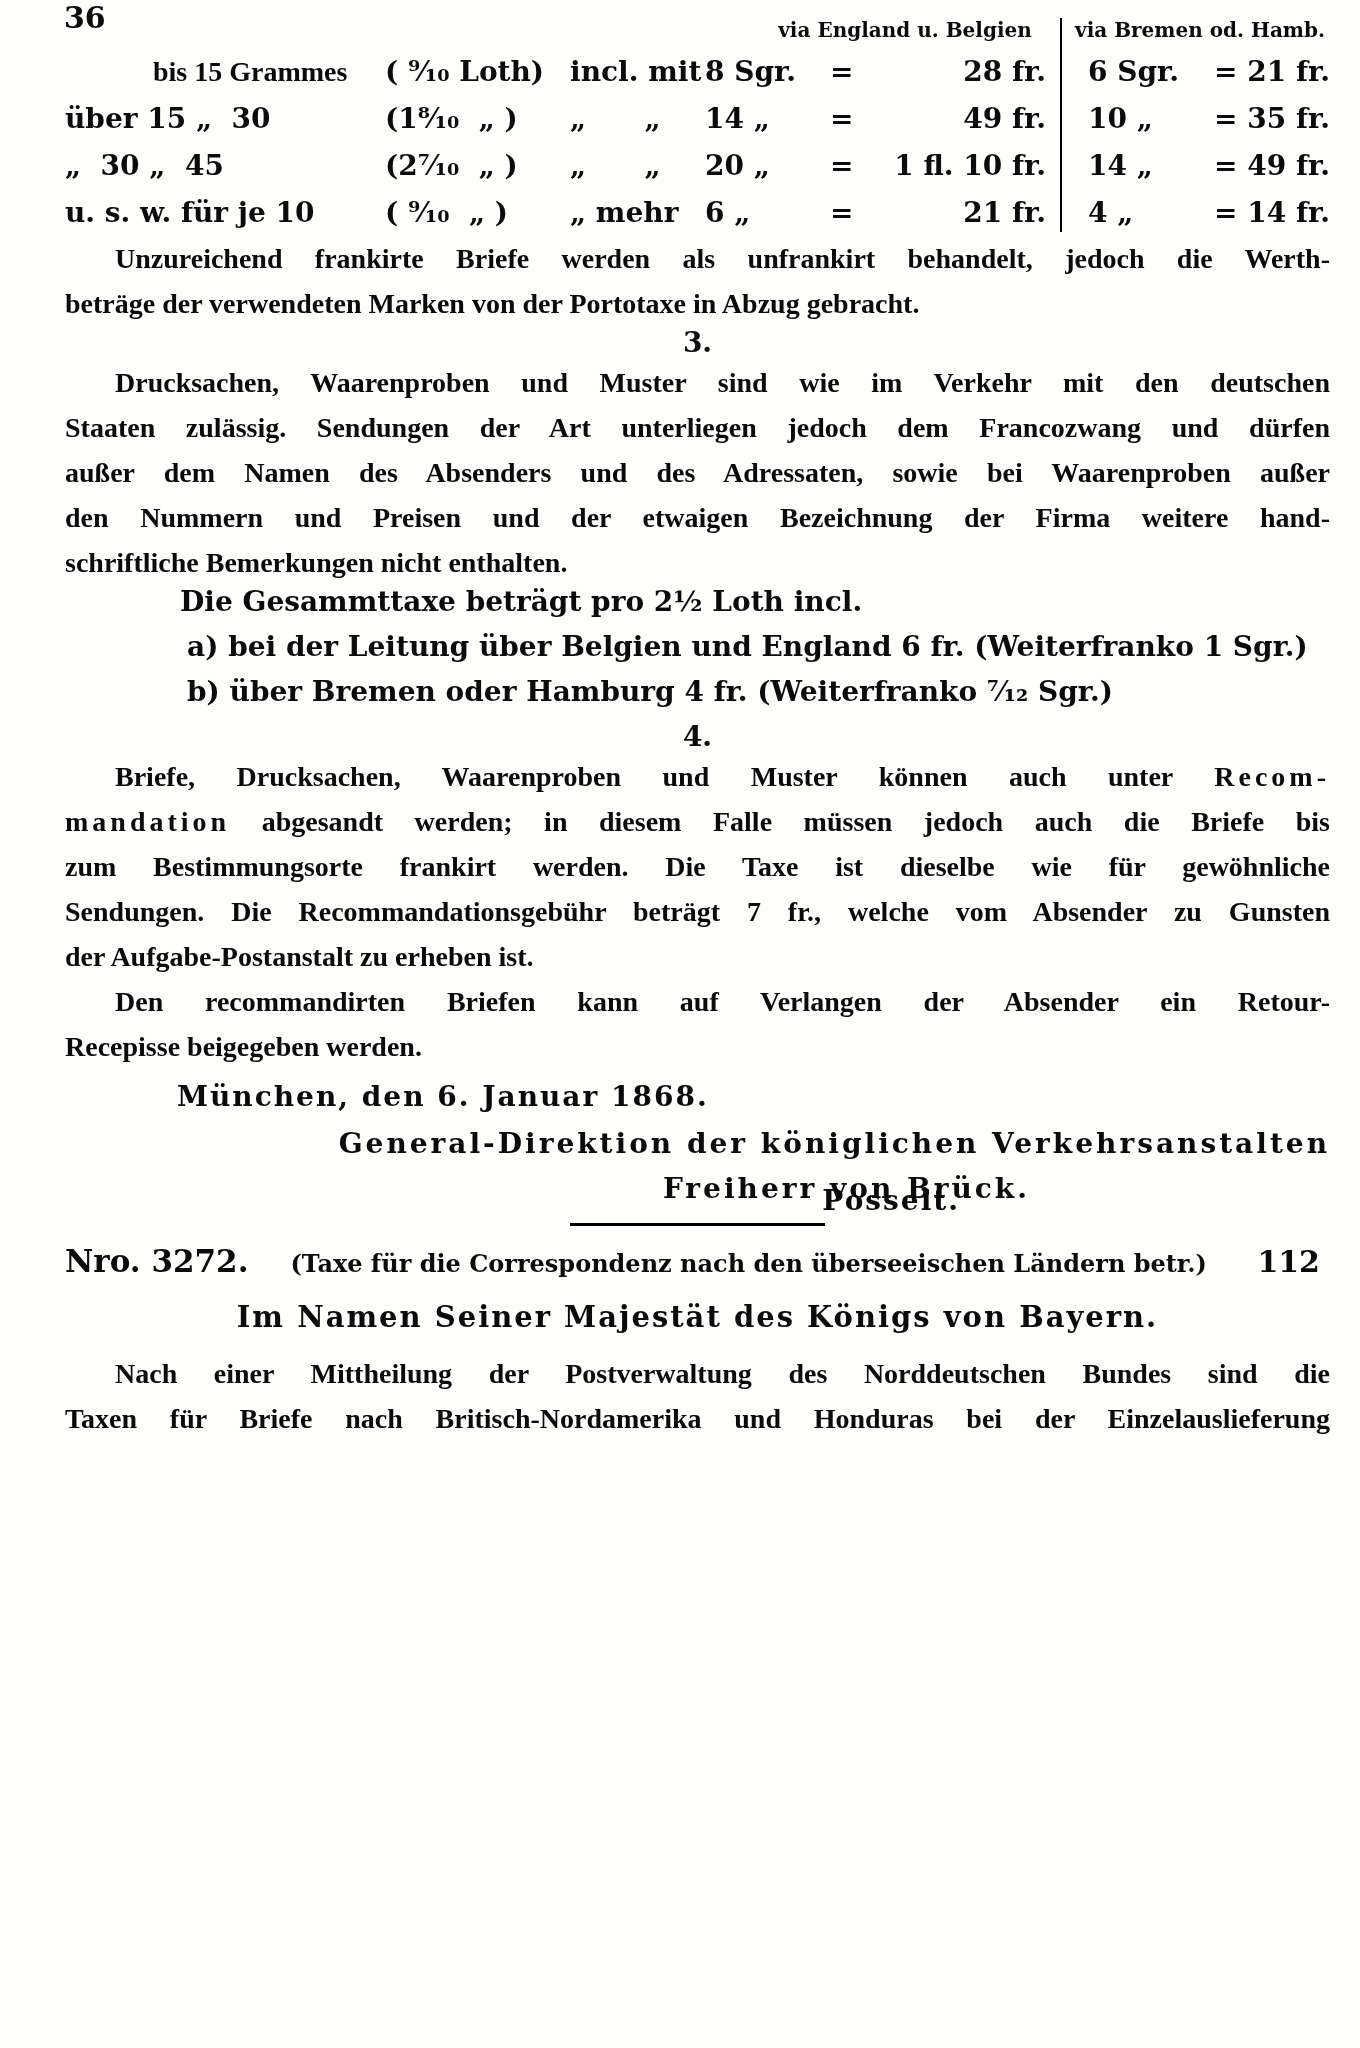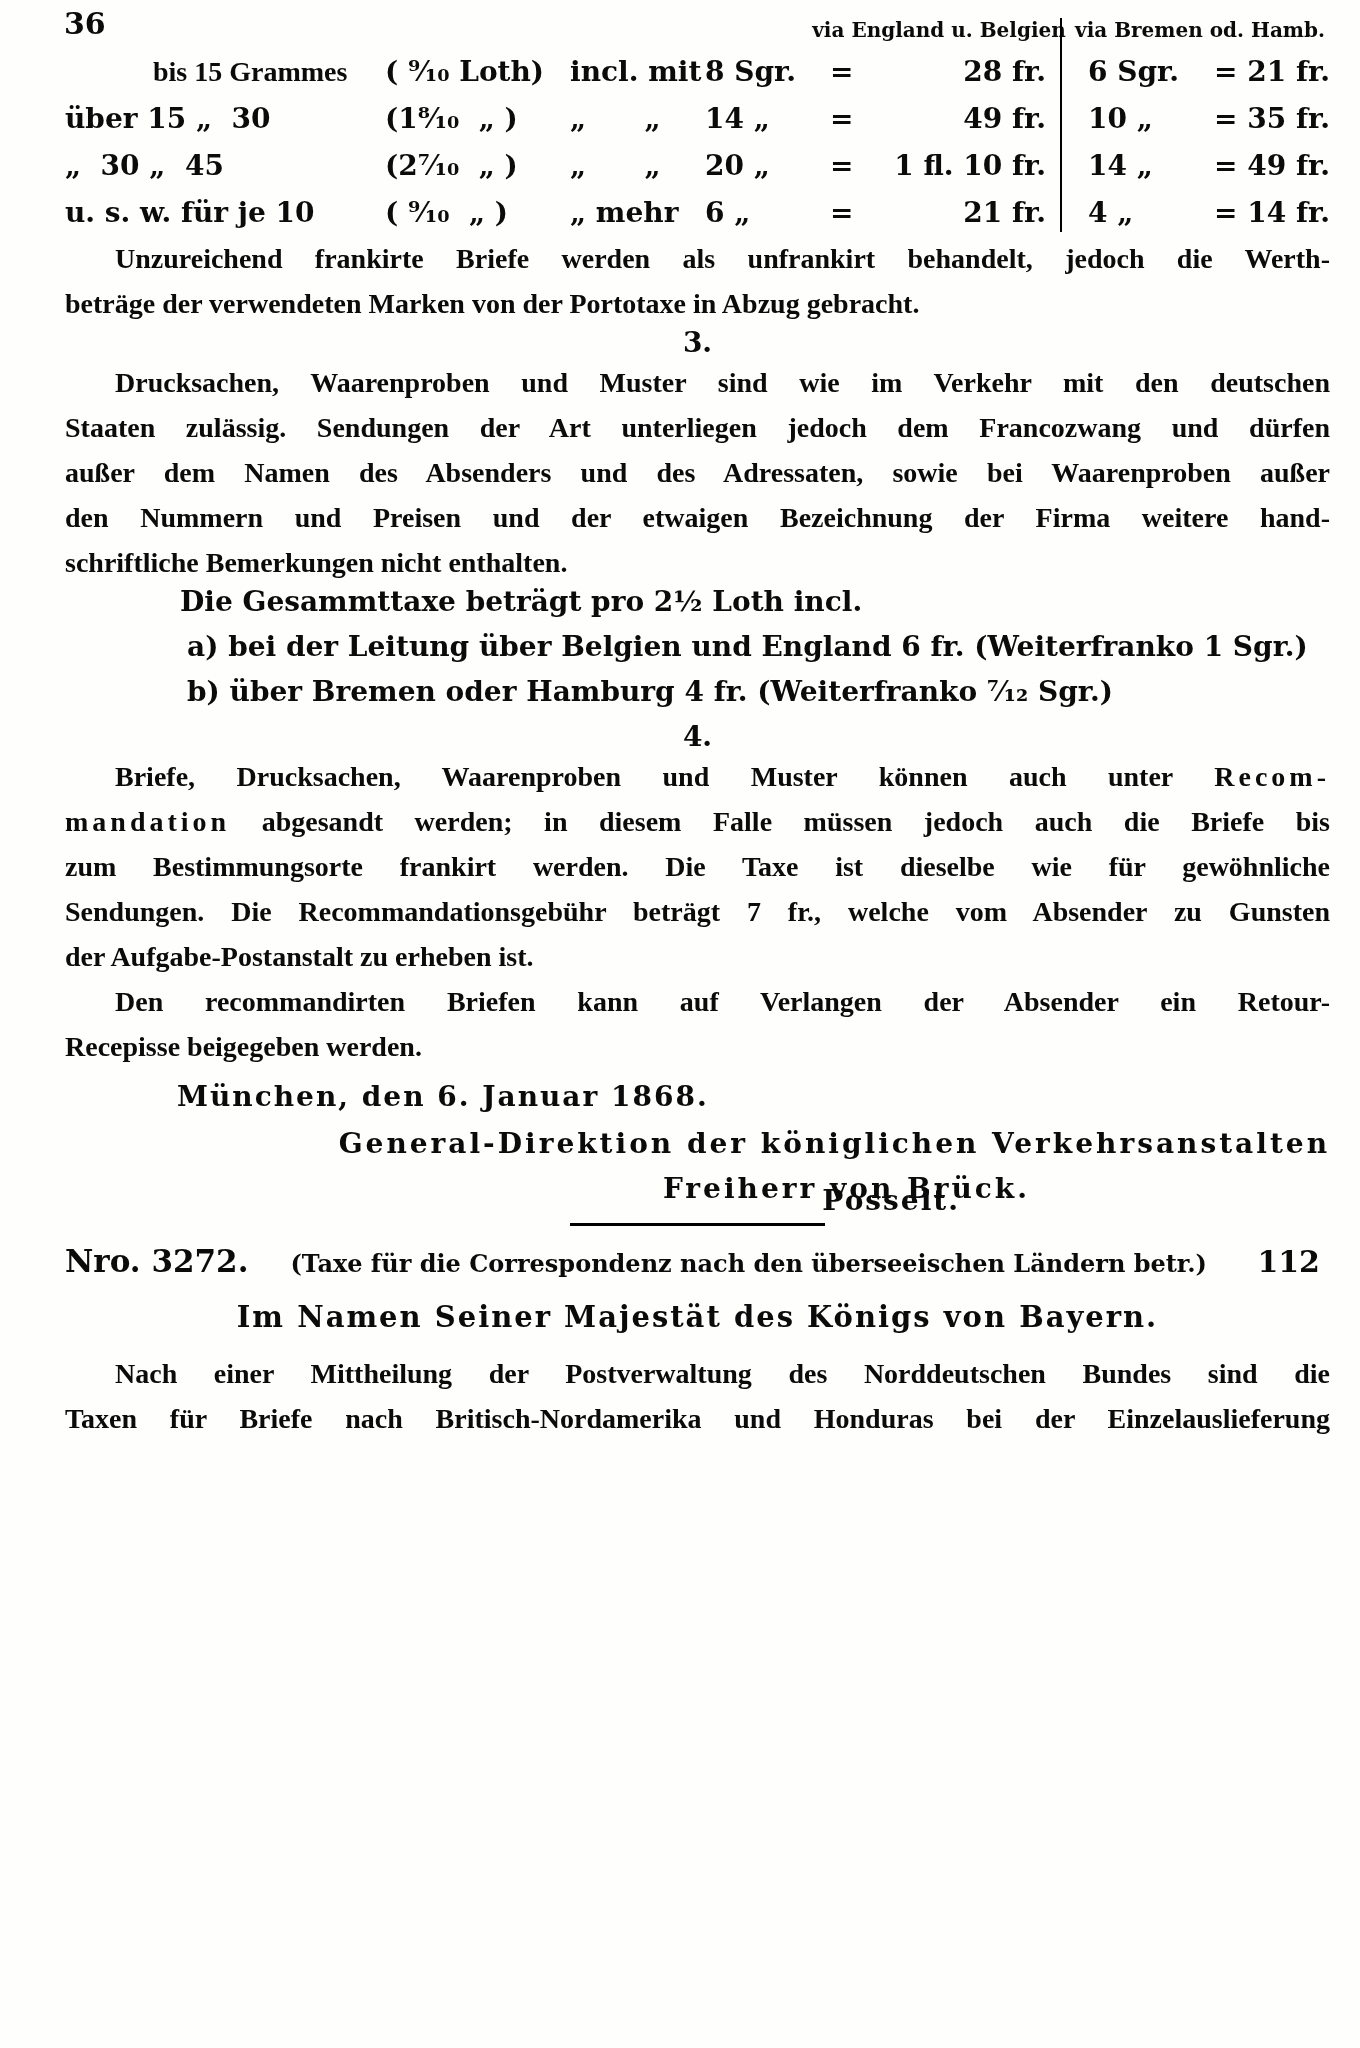--- a/index.html
+++ b/index.html
@@ -9,25 +9,25 @@
     margin:0 auto;
     background:#fefefc;
     color:#0b0b0b;
     font-family:"DejaVu Serif","Liberation Serif",serif;
     font-weight:bold;
     font-size:28px;
     box-sizing:border-box;
     padding:8px 30px 0 65px;
     overflow:hidden;
   }
-  .folio-left{position:absolute;left:64px;top:6px;font-size:30px;}
+  .folio-left{position:absolute;left:64px;top:0;font-size:30px;}
   
   .tariff{position:relative;margin-top:2px;}
   .thead{position:relative;height:38px;font-size:20px;}
-  .thead .h-left{position:absolute;left:709px;top:8px;width:330px;text-align:center;}
+  .thead .h-left{position:absolute;left:675px;top:8px;width:330px;text-align:center;}
   .thead .h-right{position:absolute;left:1005px;top:8px;width:260px;text-align:center;}
   .vline{position:absolute;left:995px;top:8px;bottom:4px;width:2px;background:#000;}
   .trow{display:flex;height:47px;align-items:baseline;line-height:47px;}
   .trow span{white-space:pre;}
   .c-range{width:320px;box-sizing:border-box;}
   .c-range.ind{padding-left:88px;font-family:Liberation Serif, serif;}
   .c-frac{width:185px;}
   .c-mid{width:135px;}
   .c-sgr{width:125px;}
   .c-amt{width:230px;display:flex;justify-content:space-between;box-sizing:border-box;padding-right:14px;}

